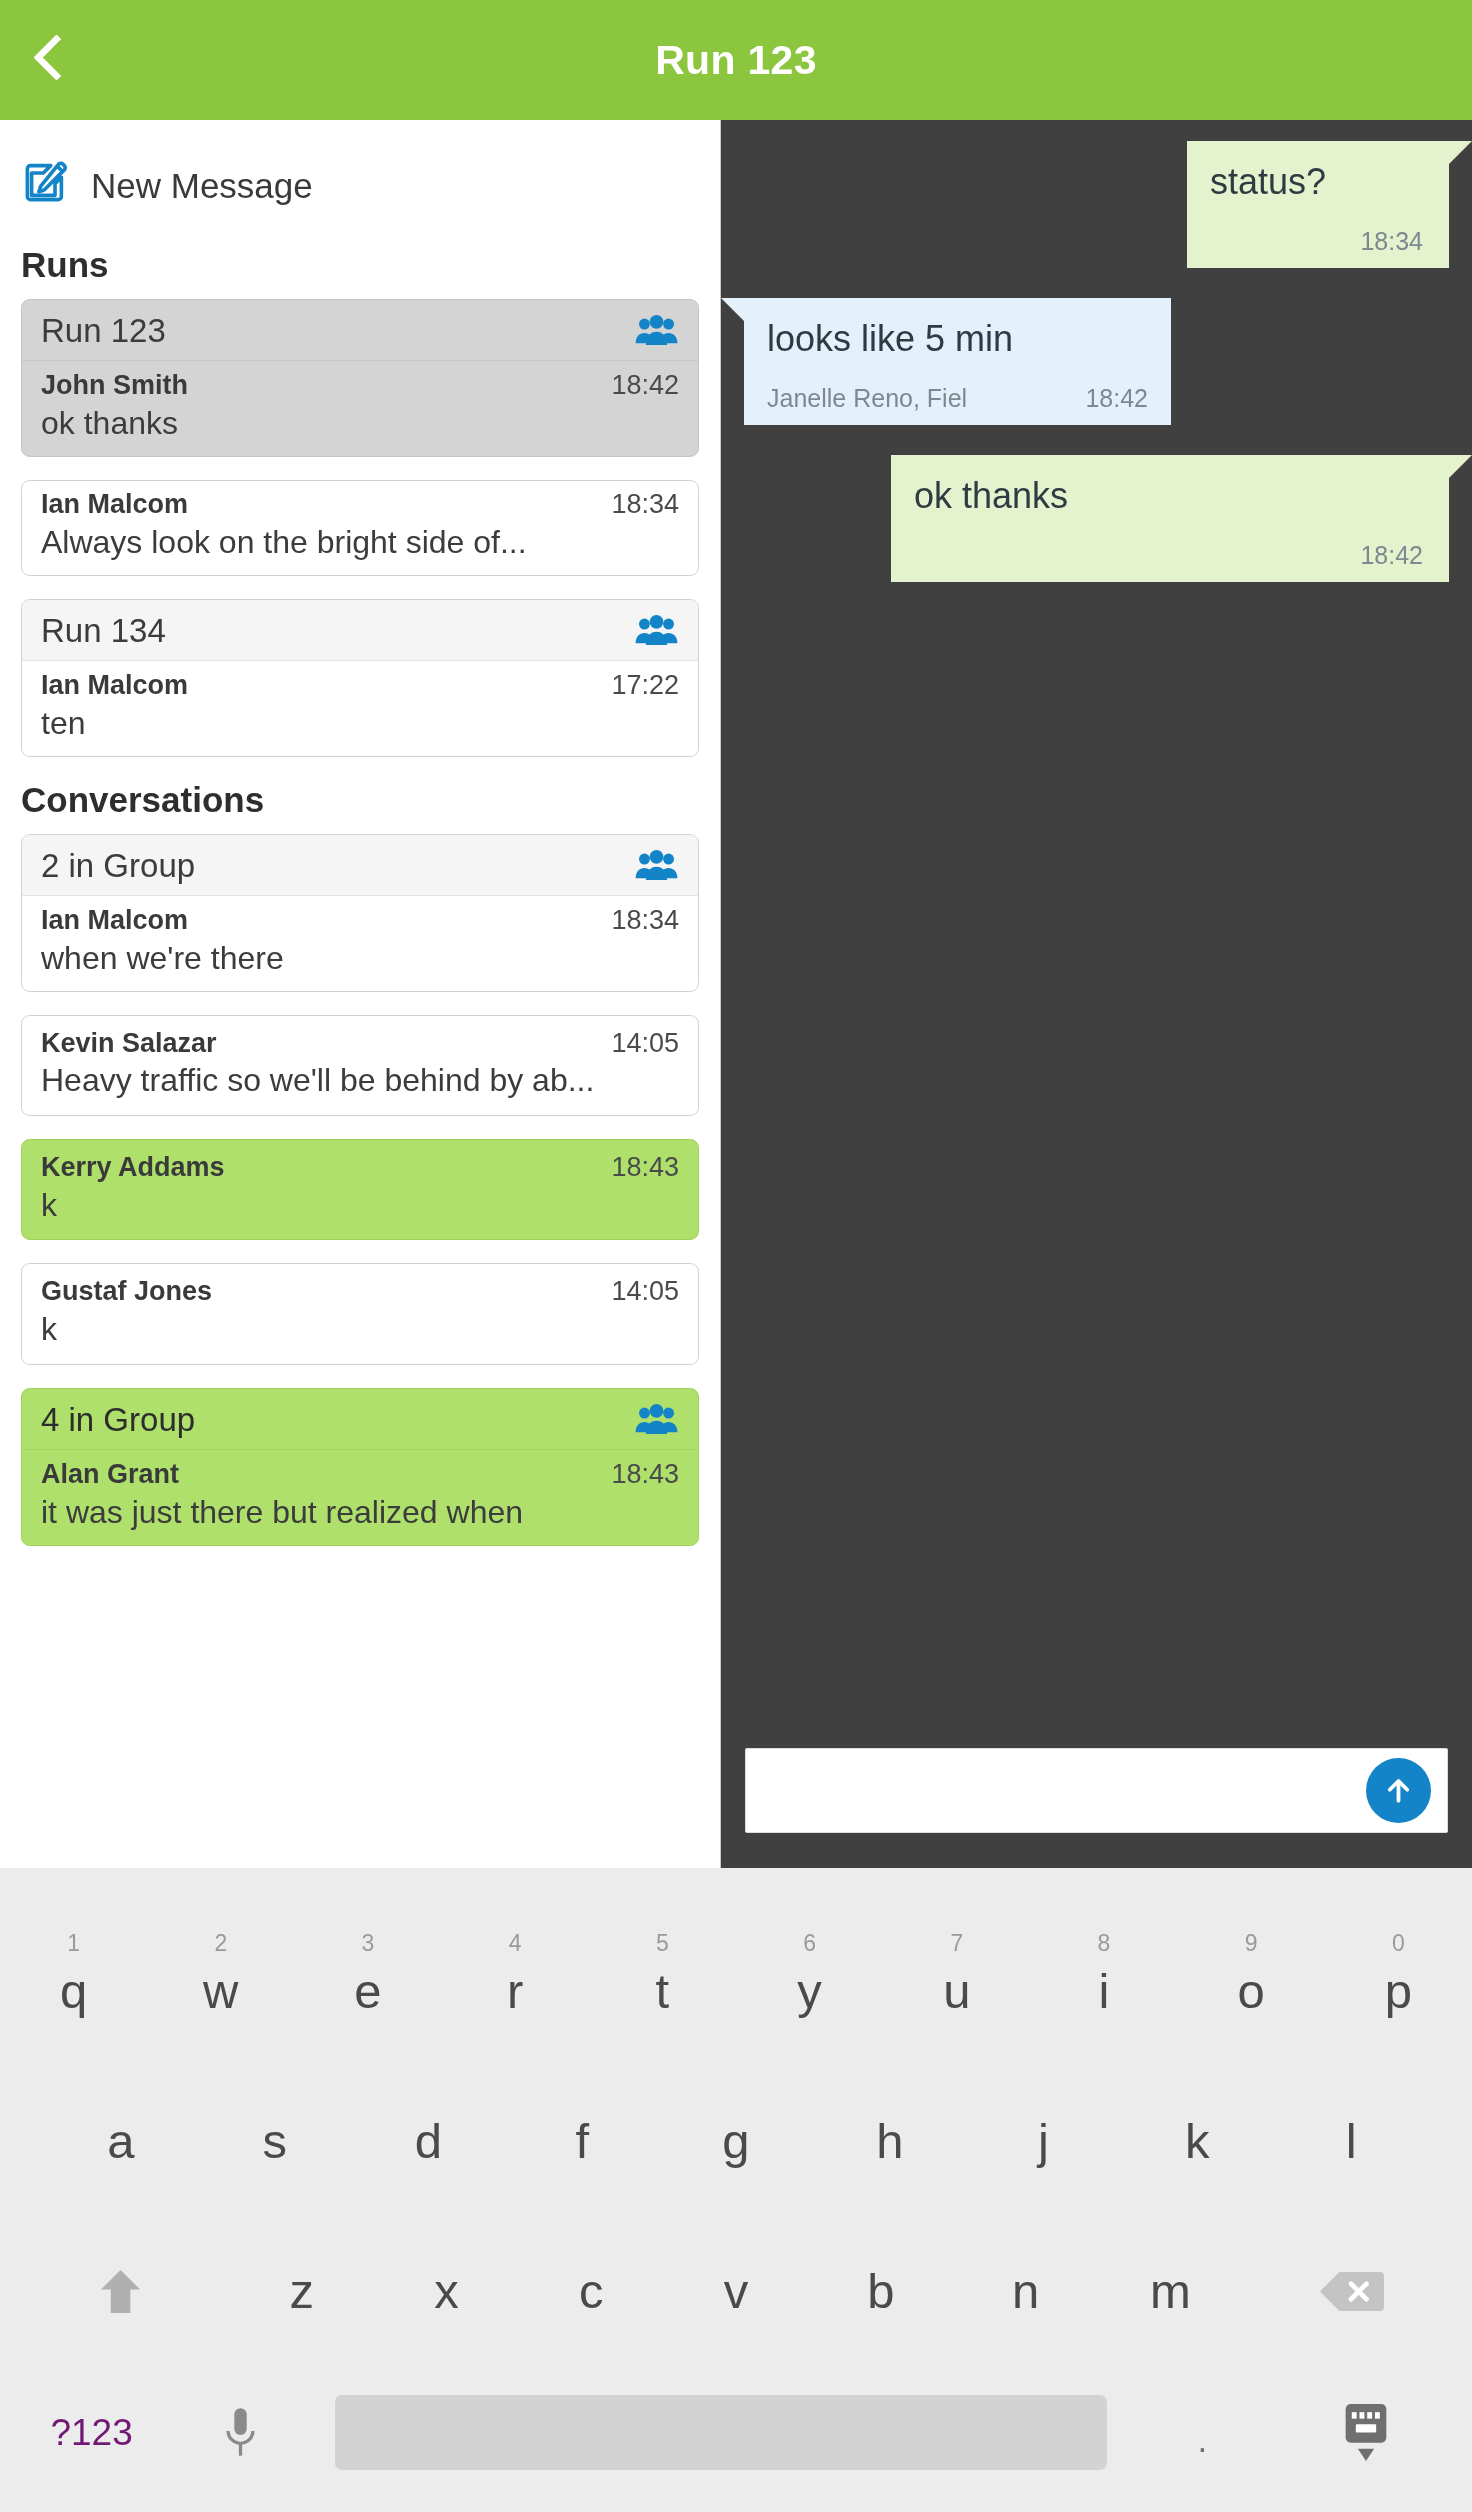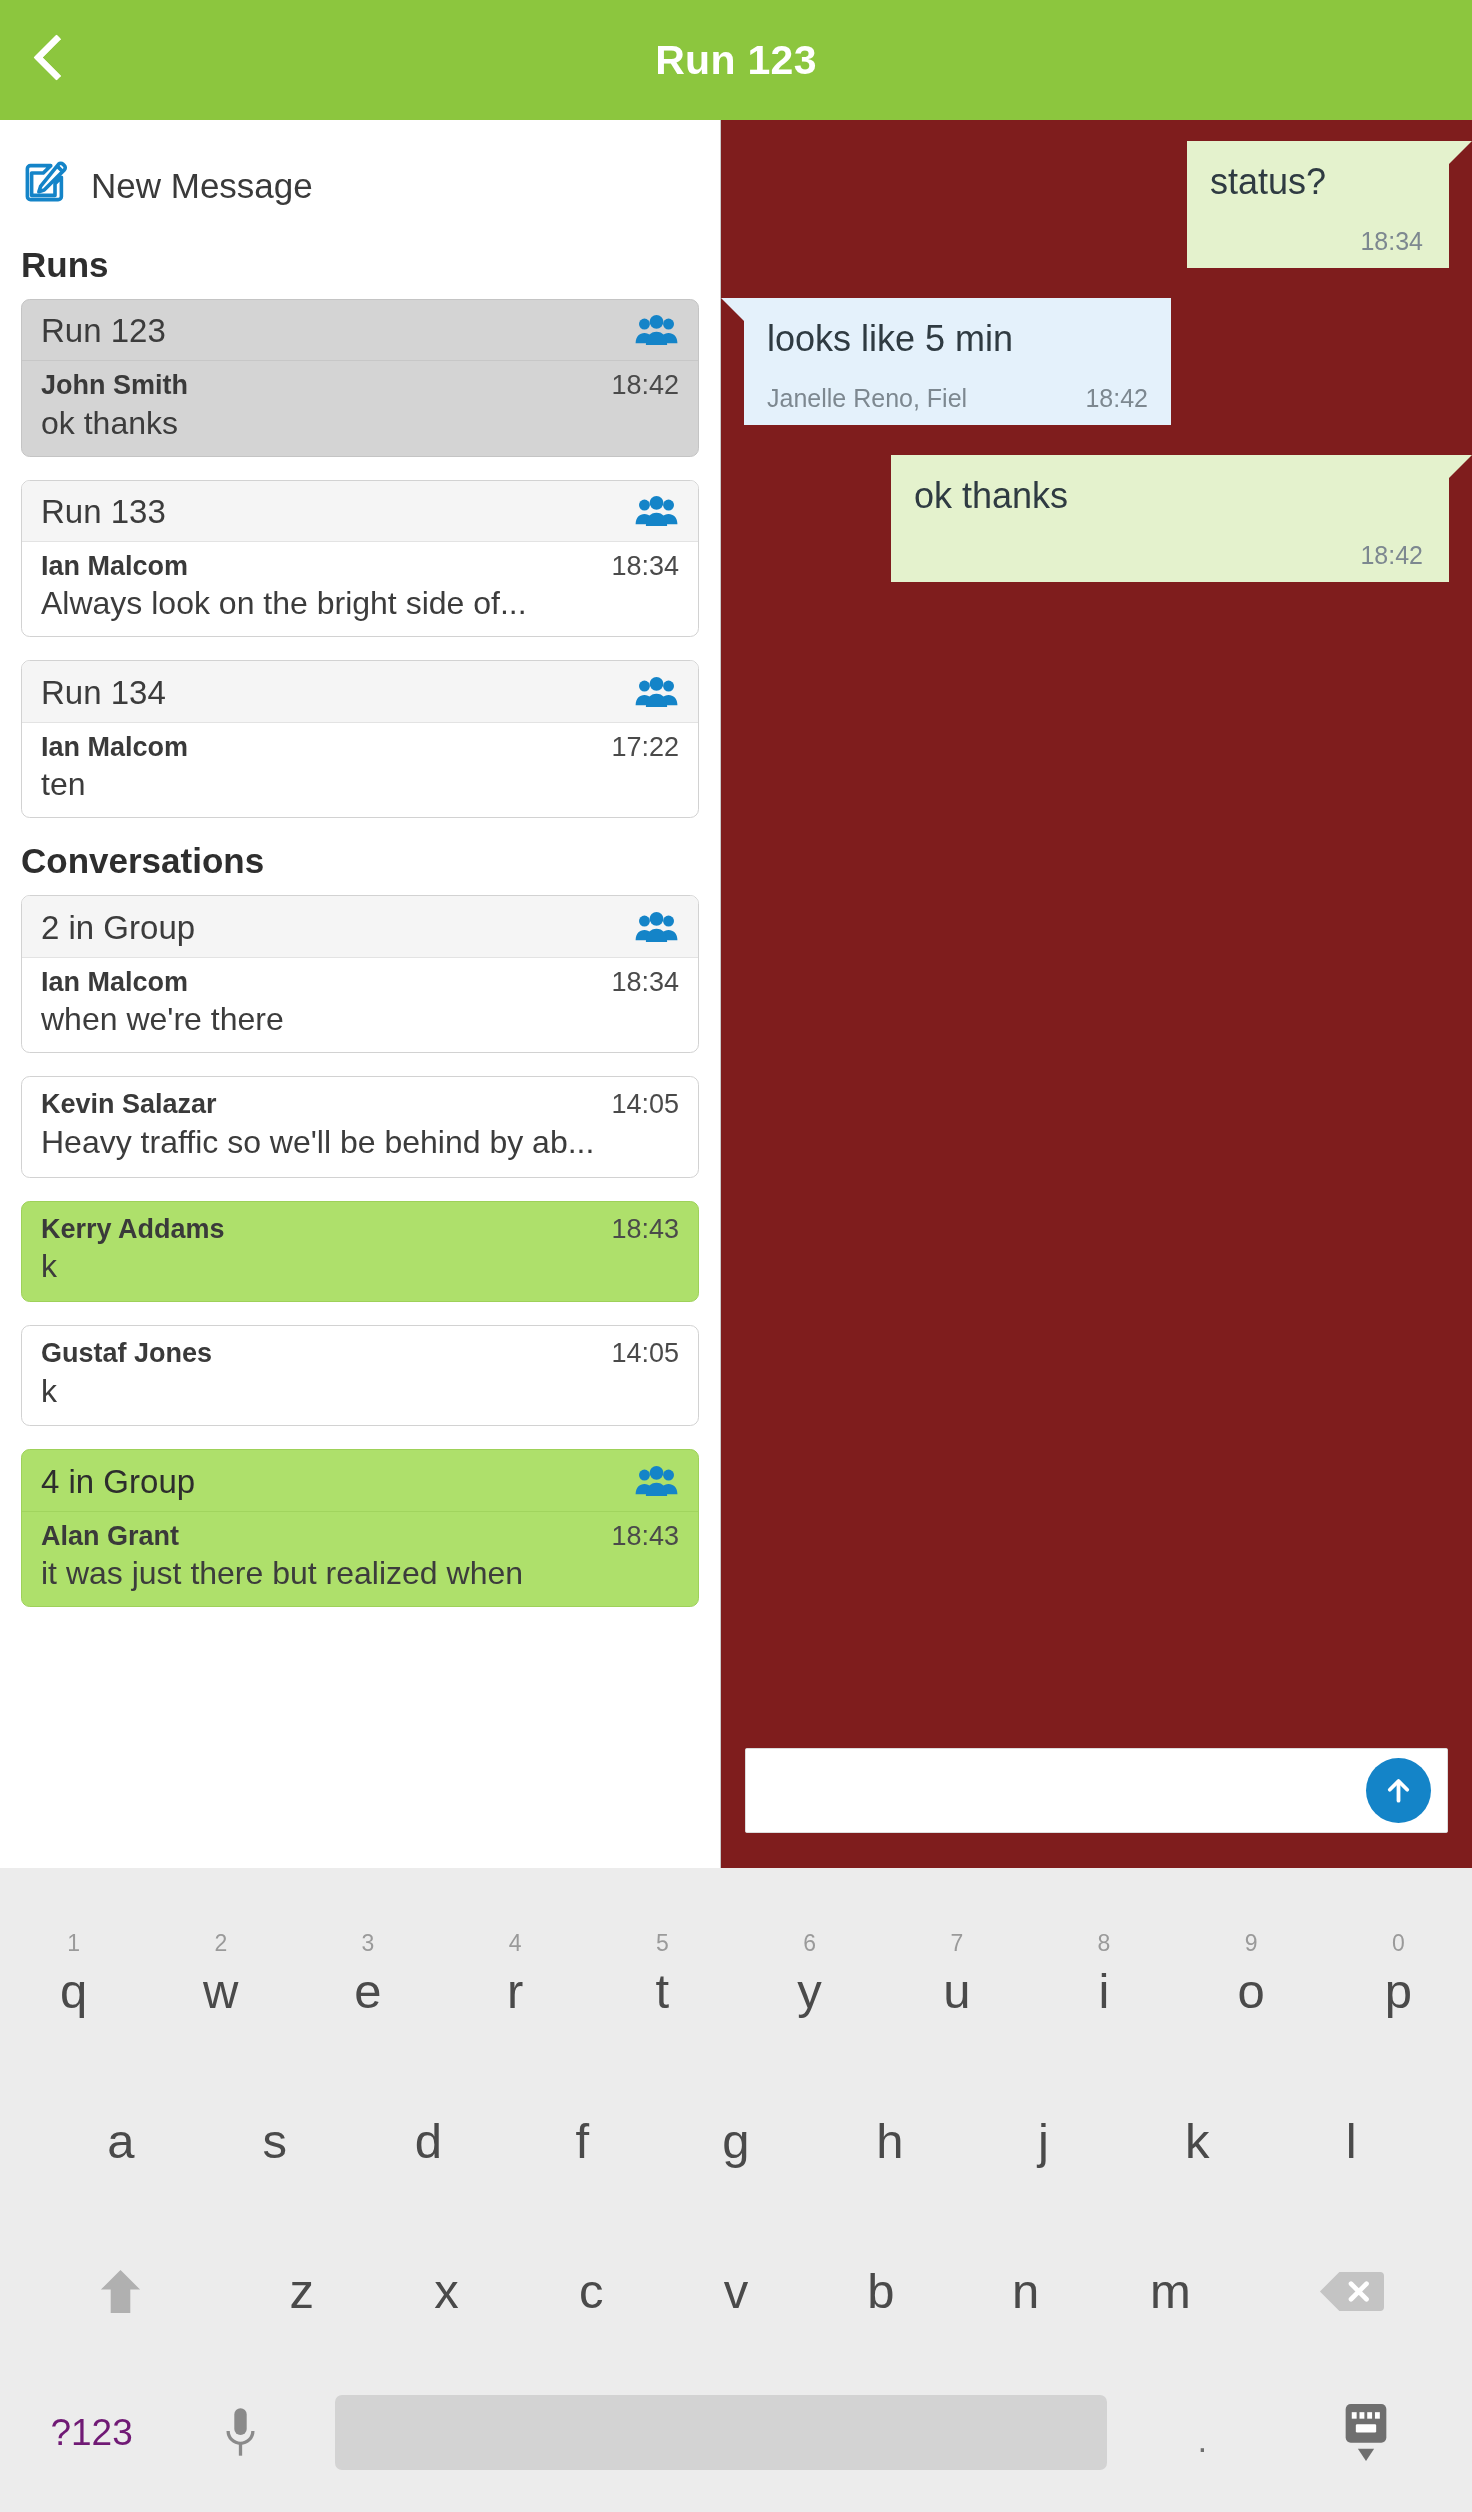--- a/index.html
+++ b/index.html
@@ -86,21 +86,21 @@
   .card-preview {
     font-size:32px; color:#3c3c3c; margin-top:3.5px;
     white-space:nowrap; overflow:hidden;
   }
   
   .card.simple .card-body { padding:12.2px 19px 15.7px 19px; }
 
   
   .right-panel {
     flex:1 1 auto; height:100%; position:relative;
-    display:flex; flex-direction:column; background:#7f1d1d;
+    display:flex; flex-direction:column; background:#404040;
   }
   .messages { flex:1 1 auto; padding-top:21px; overflow:hidden; position:relative; }
 
   .bubble-row { display:flex; margin-bottom:30px; }
   .bubble-row.out { justify-content:flex-end; }
   .bubble-row.in  { justify-content:flex-start; }
 
   .bubble {
     max-width:628px; min-width:262px; position:relative;
     padding:19px 23px 12.2px 23px;
@@ -242,33 +242,20 @@
         <div class="card-body">
           <div class="card-meta">
             <span class="card-sender">John Smith</span>
             <span class="card-time">18:42</span>
           </div>
           <div class="card-preview">ok thanks</div>
         </div>
       </div>
 
       <div class="card">
-        <div class="card-head">
-          <span class="card-title">Run 133</span>
-          <span class="group-icon">
-            <svg viewBox="0 0 28 20" width="45" height="35">
-              <circle cx="6.5" cy="6" r="3.4" fill="#1484c8"></circle>
-              <path d="M1 18 C1 13.6 3.5 11.5 6.5 11.5 C9.5 11.5 12 13.6 12 18 Z" fill="#1484c8"></path>
-              <circle cx="21.5" cy="6" r="3.4" fill="#1484c8"></circle>
-              <path d="M16 18 C16 13.6 18.5 11.5 21.5 11.5 C24.5 11.5 27 13.6 27 18 Z" fill="#1484c8"></path>
-              <circle cx="14" cy="4.6" r="4.3" fill="#1484c8"></circle>
-              <path d="M7.4 19 C7.4 13.6 10.3 10.8 14 10.8 C17.7 10.8 20.6 13.6 20.6 19 Z" fill="#1484c8"></path>
-            </svg>
-          </span>
-        </div>
         <div class="card-body">
           <div class="card-meta">
             <span class="card-sender">Ian Malcom</span>
             <span class="card-time">18:34</span>
           </div>
           <div class="card-preview">Always look on the bright side of...</div>
         </div>
       </div>
 
       <div class="card">

